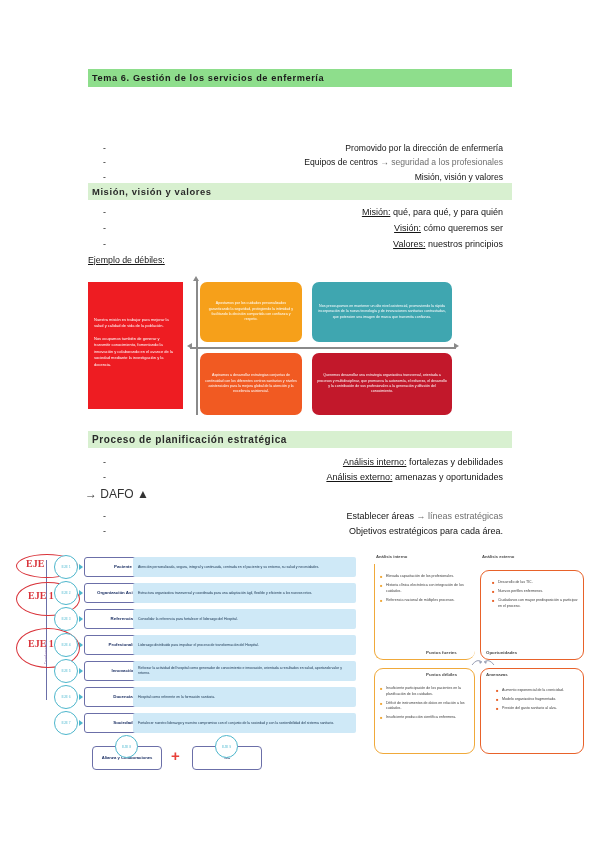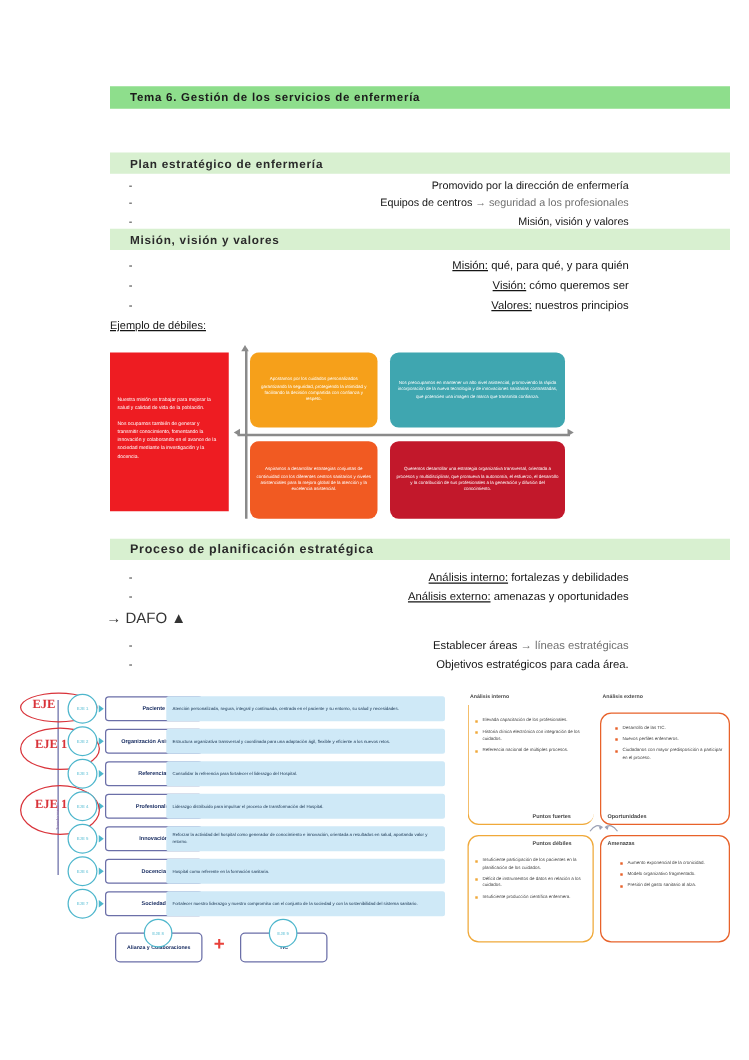--- a/index.html
+++ b/index.html
@@ -5,23 +5,23 @@
   html,body{margin:0;padding:0;background:#ffffff;}
   body{
     width:599px;height:848px;position:relative;overflow:hidden;
     font-family:"Liberation Sans","DejaVu Sans",sans-serif;
     color:#1a1a1a;
   }
   .page{position:absolute;inset:0;}
 
   
   .h-band{
-    position:absolute;left:88px;width:496px;
+    position:absolute;left:88px;width:424px;
     font-weight:bold;letter-spacing:.6px;color:#1b1b1b;
-    display:flex;align-items:center;padding-left:16px;box-sizing:border-box;
+    display:flex;align-items:center;padding-left:4px;box-sizing:border-box;
   }
   .h1{top:69px;height:18px;background:#8ede8c;font-size:9.2px;}
   .h2{top:96px;height:17px;background:#aee5a5;font-size:9.2px;}
   .h3{top:122px;height:17px;background:#d8f0d0;font-size:9.4px;color:#2a2a2a;}
   .h4{top:183px;height:17px;background:#d8f0d0;font-size:9.4px;color:#2a2a2a;}
   .h5{top:431px;height:17px;background:#d8f0d0;font-size:10px;color:#2a2a2a;}
 
   
   .blist{position:absolute;left:103px;width:400px;font-size:8.6px;line-height:14.4px;color:#151515;}
   .brow{display:flex;align-items:flex-start;}
@@ -98,21 +98,20 @@
   .dot.o{color:#f0a93a;}
   .dot.r{color:#e8622a;}
   .arrows{position:absolute;left:100px;top:104px;width:26px;height:12px;}
 </style>
 </head>
 <body>
 
 <div class="page">
 
   <div class="h-band h1">Tema 6. Gestión de los servicios de enfermería</div>
-  <div class="h-band h3">Plan estratégico de enfermería</div>
   <div class="h-band h4">Misión, visión y valores</div>
   <div class="h-band h5">Proceso de planificación estratégica</div>
 
   <div class="blist l1">
     <div class="brow">
       <span class="bdash">-</span>
       <span class="btxt">Promovido por la dirección de enfermería</span>
     </div>
     <div class="brow">
       <span class="bdash">-</span>

